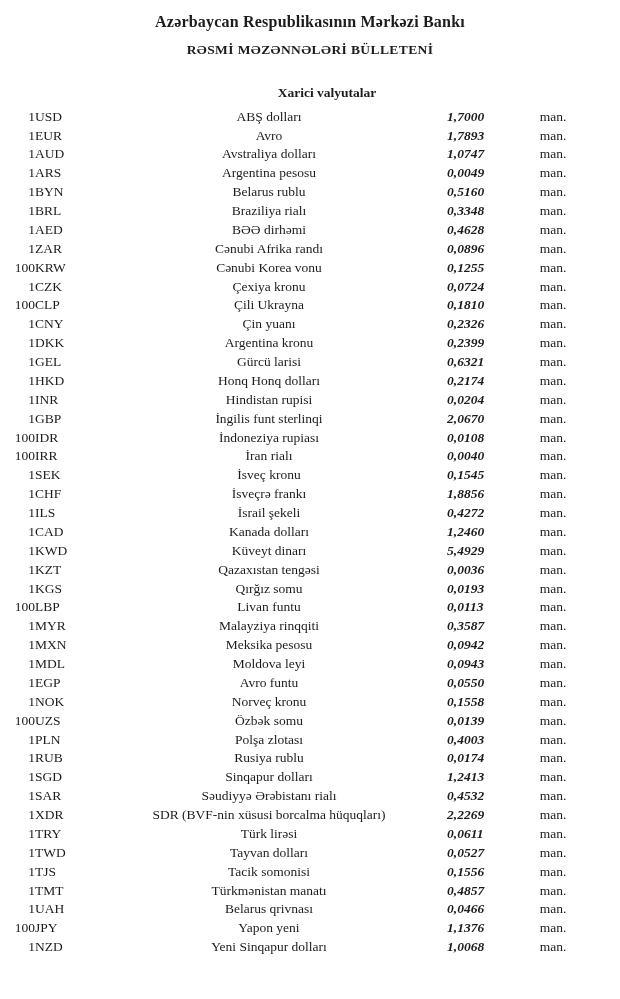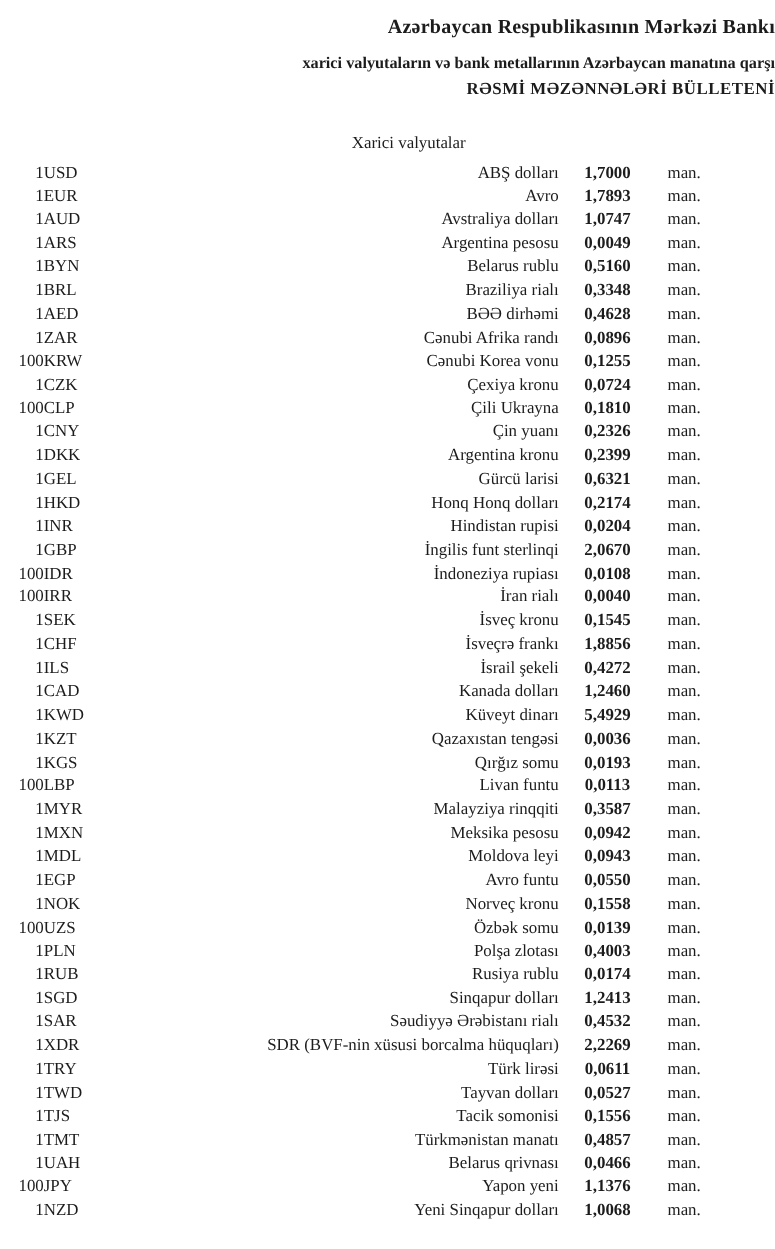--- a/index.html
+++ b/index.html
@@ -5,21 +5,21 @@
   * { margin: 0; padding: 0; box-sizing: border-box; }
   html, body { background: #ffffff; }
   body {
     width: 620px;
     height: 999px;
     overflow: hidden;
     font-family: "Liberation Serif", "DejaVu Serif", serif;
     color: #1c1c1c;
   }
   .page { padding-top: 13px; }
-  .header { text-align: right; }
+  .header { text-align: center; }
   .bank-name {
     font-size: 16px;
     font-weight: bold;
     letter-spacing: .2px;
     margin-bottom: 11px;
   }
   .date-line {
     font-size: 13px;
     font-weight: bold;
     margin-bottom: 4px;
@@ -30,50 +30,49 @@
     margin-bottom: 5px;
   }
   .bulletin-title {
     font-size: 13.5px;
     font-weight: bold;
     letter-spacing: .4px;
   }
   .section-title {
     text-align: center;
     font-size: 13.5px;
-    font-weight: normal;
+    font-weight: bold;
     margin-top: 27px;
     margin-bottom: 6px;
     margin-left: 34px;
   }
   table.currency-table {
     border-collapse: collapse;
     table-layout: fixed;
     width: 572px;
   }
   .currency-table td {
     font-size: 13.5px;
     line-height: 15.6px;
     padding: 1.65px 0;
     vertical-align: baseline;
     white-space: nowrap;
   }
   td.qty  { width: 35px; text-align: right; }
   td.code { width: 50px; text-align: left; }
-  td.name { text-align: right; padding-left: 6px; }
-  td.rate { width: 78px; text-align: center; font-weight: bold; }
-  td.unit { width: 47px; text-align: left; padding-left: 9px; }
+  td.name { text-align: center; padding-left: 6px; }
+  td.rate { width: 78px; text-align: left; font-weight: bold; font-style: italic; }
+  td.unit { width: 47px; text-align: center; padding-left: 9px; }
 </style>
 </head>
 <body>
 
 <div class="page">
   <div class="header">
     <div class="bank-name">Azərbaycan Respublikasının Mərkəzi Bankı</div>
-    <div class="subtitle-line">xarici valyutaların və bank metallarının Azərbaycan manatına qarşı</div>
     <div class="bulletin-title">RƏSMİ MƏZƏNNƏLƏRİ BÜLLETENİ</div>
   </div>
 
   <div class="section-title">Xarici valyutalar</div>
 
   <table class="currency-table">
     <tbody id="currency-rows">
         <tr>
           <td class="qty">1</td>
           <td class="code">USD</td>

